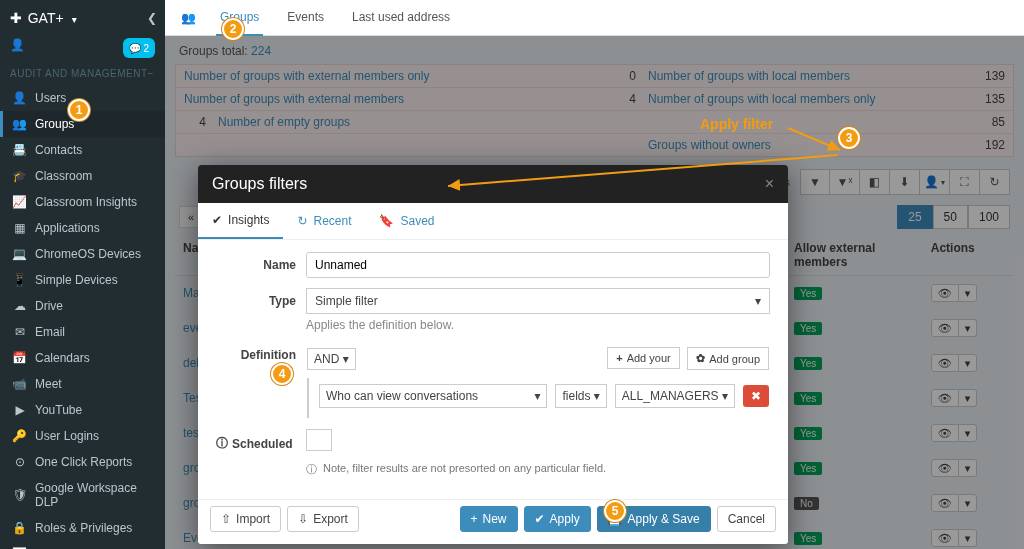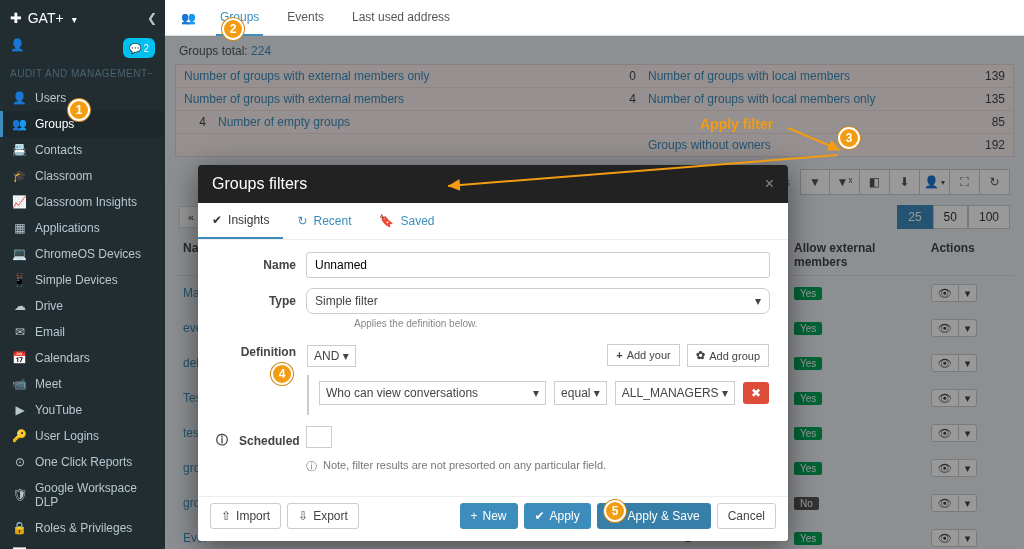--- a/index.html
+++ b/index.html
@@ -69,35 +69,35 @@
   .modal-hdr h3 { font-size:16px; font-weight:400; }
   .modal-close { color:#888; font-size:16px; }
   .modal-tabs { display:flex; border-bottom:1px solid #eee; }
   .m-tab { padding:10px 14px; font-size:12px; color:#3c8dbc; display:flex; align-items:center; gap:6px; }
   .m-tab.active { color:#333; border-bottom:2px solid #3c8dbc; }
   .modal-body { padding: 12px 18px 12px; font-size:12px; }
   .f-row { display:flex; align-items:flex-start; margin-bottom:10px; gap:10px; }
   .f-lbl { width:80px; text-align:right; font-weight:700; padding-top:6px; }
   .f-ctl { flex:1; }
   .f-input { width:100%; border:1px solid #ccc; padding:5px 8px; font-size:12px; border-radius:3px; }
-  .f-select { width:100%; border:1px solid #ccc; padding:5px 8px; font-size:12px; border-radius:7px; background:#fff; display:flex; justify-content:space-between; align-items:flex-start;}
-  .sm { font-size:10px; color:#888;margin-left:48px; }
+  .f-select { width:100%; border:1px solid #ccc; padding:5px 8px; font-size:12px; border-radius:0; background:#fff; display:flex; justify-content:space-between; align-items:flex-start;}
+  .sm { font-size:12px; color:#888; }
   .qb { border:1px solid transparent; }
   .qb-top { display:flex; justify-content:space-between; align-items:center; margin:4px 0 8px; }
   .qb-and { border:1px solid #ccc; padding:3px 6px; background:#fff; font-size:12px;}
   .qb-btn { border:1px solid #ccc; padding:4px 8px; font-size:11px; background:#fff; display:inline-flex; align-items:center; gap:4px;}
   .qb-btn + .qb-btn { margin-left:4px; }
   .rule { display:flex; gap:8px; align-items:center; padding:6px 0 10px; border-left:2px solid #ccc; padding-left:10px;}
   .rule select, .rule .chip { border:1px solid #ccc; padding:4px 6px; font-size:12px; background:#fff;}
   .rule .wide { flex:1; display:flex; justify-content:space-between;}
   .chip { background:#e6e6e6; border:1px solid #999; padding:3px 8px; }
   .rule-del { background:#dd4b39; color:#fff; padding:4px 8px; border-radius:3px; font-size:12px;}
   .note-row { display:flex; gap:6px; align-items:flex-start; color:#777; font-size:11px; margin:4px 0 10px; padding-left: 90px;}
   .info-ico::before { content:"ⓘ"; }
-  .sched-label { font-weight:700; display:flex; align-items:center; gap:11px;text-align:center;}
+  .sched-label { font-weight:700; display:flex; align-items:center; gap:4px;text-align:center;}
   .sched-box { width:26px; height:22px; border:1px solid #ccc;}
   .modal-ftr { display:flex; justify-content:space-between; padding:6px 12px 12px; border-top:1px solid #eee;}
   .ftr-left { display:flex; gap:6px; }
   .ftr-right { display:flex; gap:6px; }
   .btn { border:1px solid #ccc; background:#fff; padding:5px 10px; font-size:12px; border-radius:3px; display:inline-flex; gap:5px; align-items:center;}
   .btn.blue { background:#3c8dbc; color:#fff; border-color:#3c8dbc; }
   .btn.blue2 { background:#367fa9; color:#fff; border-color:#367fa9; }
 
   
   .anno { position:absolute; width:22px; height:22px; border-radius:50%; background:#f39c12; border:2px solid #fff; color:#fff; font-size:12px; font-weight:700; display:flex; align-items:center; justify-content:center; z-index:50; box-shadow:0 0 0 1px #d08612;}
@@ -391,21 +391,21 @@
                 <b>✿</b>
                 <span>Add group</span>
               </span>
           </span>
         </div>
         <div class="rule">
           <div class="wide" style="border:1px solid #ccc; padding:4px 6px;">
               <span>Who can view conversations</span>
               <span>▾</span>
             </div>
-          <div style="border:1px solid #ccc; padding:4px 6px;"><span>equal</span> <span>▾</span></div>
+          <div style="border:1px solid #ccc; padding:4px 6px;"><span>fields</span> <span>▾</span></div>
           <div class="chip"><span>ALL_MANAGERS</span> <span>▾</span></div>
           <div class="rule-del">✖</div>
         </div>
       </div>
     </div>
     <div class="f-row">
       <div class="f-lbl sched-label">
           <span class="info-ico"></span>
           <span>Scheduled</span>
         </div>

